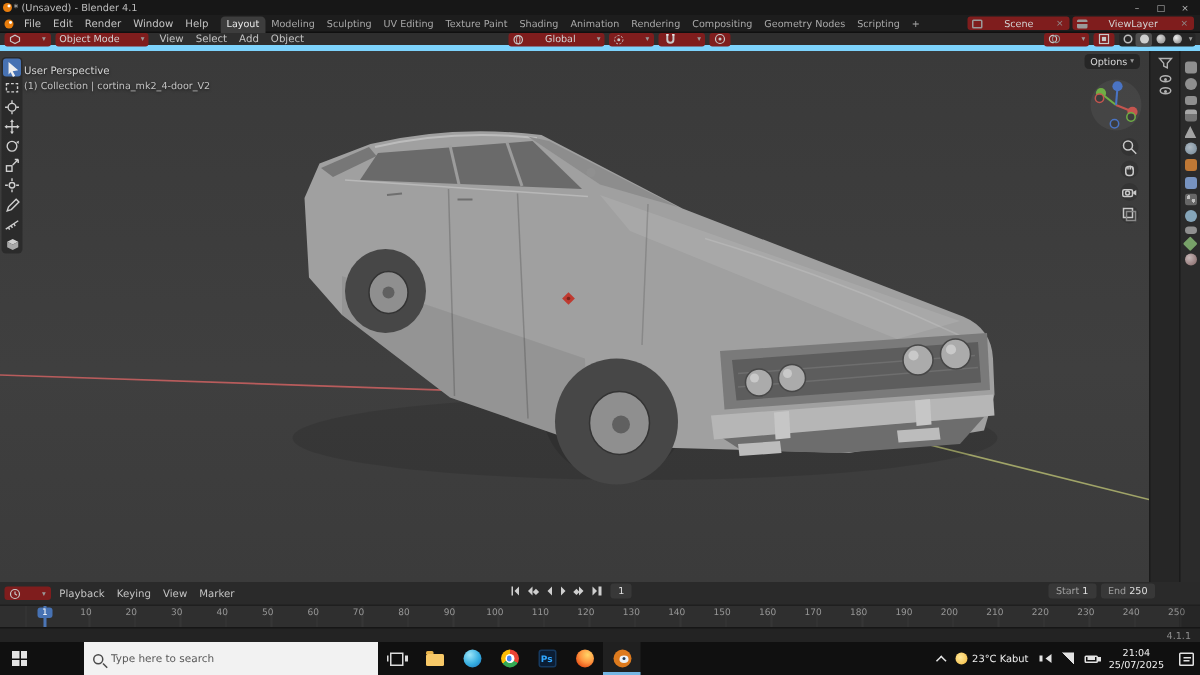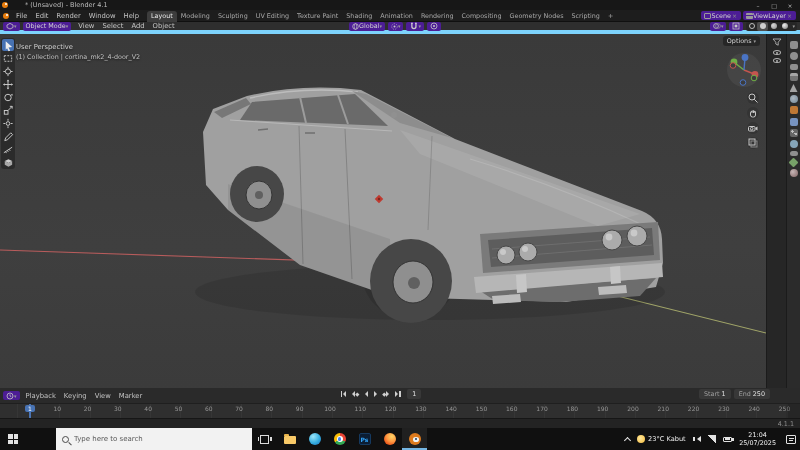--- a/index.html
+++ b/index.html
@@ -3,40 +3,40 @@
 <meta charset="utf-8">
 <style>
   * { margin:0; padding:0; box-sizing:border-box; }
   html,body { width:800px; height:450px; background:#000; }
   #app { position:relative; width:800px; height:450px; overflow:hidden;
          font-family:"DejaVu Sans", sans-serif; font-size:7px; color:#c8c8c8; }
 
   
   #titlebar { position:absolute; top:0; left:0; width:800px; height:10px; background:#171717;
               display:flex; align-items:center; padding:0 2px; }
-  #titlebar .t-title { font-size:6.5px; color:#bdbdbd; margin-left:17px; flex:1; white-space:nowrap; }
+  #titlebar .t-title { font-size:6.5px; color:#bdbdbd; margin-left:1px; flex:1; white-space:nowrap; }
   .blend-dot { width:6px; height:6px; border-radius:50%; background:#e87d0d; position:relative; }
   .blend-dot::after { content:''; position:absolute; left:2.6px; top:1.4px; width:2.6px; height:2px;
                       border-radius:50%; background:#fff; }
   .winctl { width:16px; height:10px; display:flex; align-items:center; justify-content:center;
             font-size:6px; color:#bbb; }
 
   
   #topbar { position:absolute; top:10px; left:0; width:800px; height:12px; background:#1d1d1d;
             display:flex; align-items:center; border-bottom:1px solid #101010; white-space:nowrap; }
   .menu-item { padding:0 4px; font-size:6.8px; color:#c3c3c3; cursor:default; }
   #workspace-tabs { display:flex; align-items:flex-end; height:12px; overflow:hidden; margin-left:4px; flex:1; }
   .wtab { padding:1px 4px; font-size:6.4px; color:#a8a8a8; height:11px; display:flex; align-items:center; }
   .wtab.active { background:#3d3d3d; color:#e8e8e8; border-radius:3px 3px 0 0; }
   #scene-widgets { display:flex; align-items:center; gap:2px; padding-right:4px; }
   .mini-ico { width:7px; height:6px; border:1px solid #9a9a9a; border-radius:1px; display:inline-block; }
   .mini-ico.layers { border:none; background:linear-gradient(#9a9a9a 2px, transparent 2px, transparent 3px, #9a9a9a 3px, #9a9a9a 5px); }
   .xbtn { font-size:6px; color:#8f8f8f; padding:0 1px; }
-  .widget { background:#4c1d95; border-radius:2px; height:9px; display:flex; align-items:center;
-            gap:0; padding:0 3px; font-size:6.4px; color:#d2d2d2; }
+  .widget { background:#7f1d1d; border-radius:2px; height:9px; display:flex; align-items:center;
+            gap:14px; padding:0 3px; font-size:6.4px; color:#d2d2d2; }
 
   
   #toolheader { position:absolute; top:22px; left:0; width:800px; height:12px; background:#2e2e2e;
                 display:flex; align-items:center; gap:3px; padding:0 3px; border-bottom:4px solid #7dd3fc;
                 white-space:nowrap; }
   .drop { font-size:5px; color:#9a9a9a; }
   .hgap { flex:1; }
   .shade-pill { display:flex; background:#262626; border-radius:2px; height:9px; align-items:center; }
   .shade-seg { width:11px; height:9px; display:flex; align-items:center; justify-content:center; }
   .shade-seg.active { background:#4f4f4f; border-radius:2px; }

